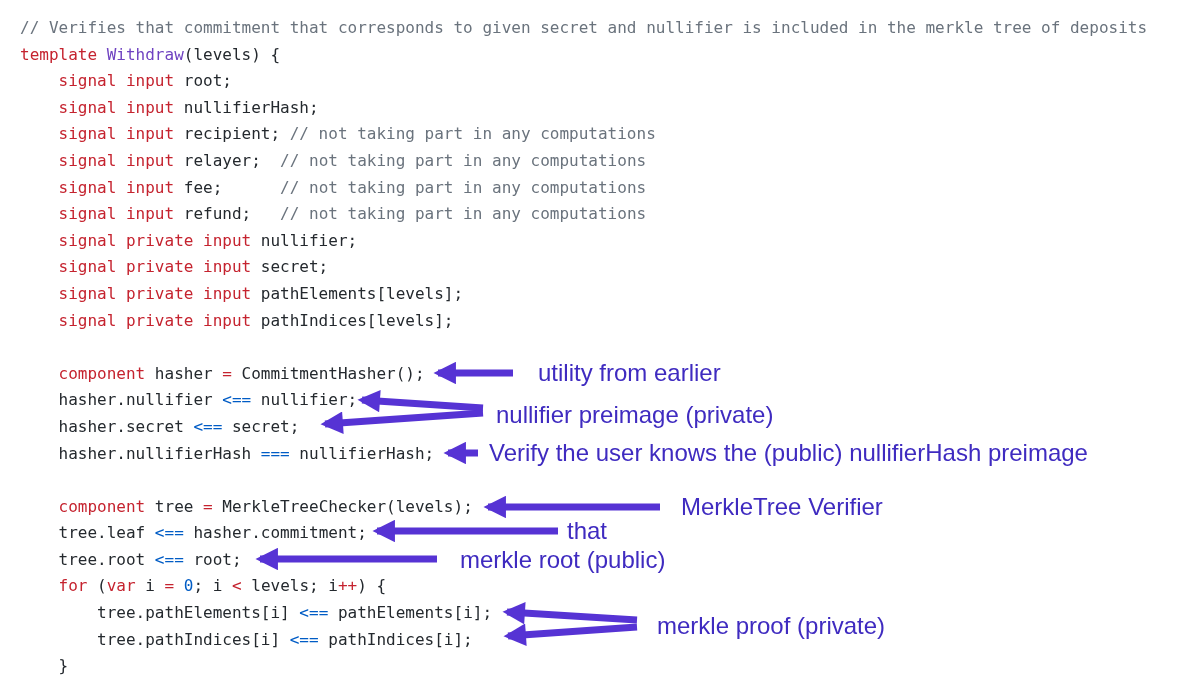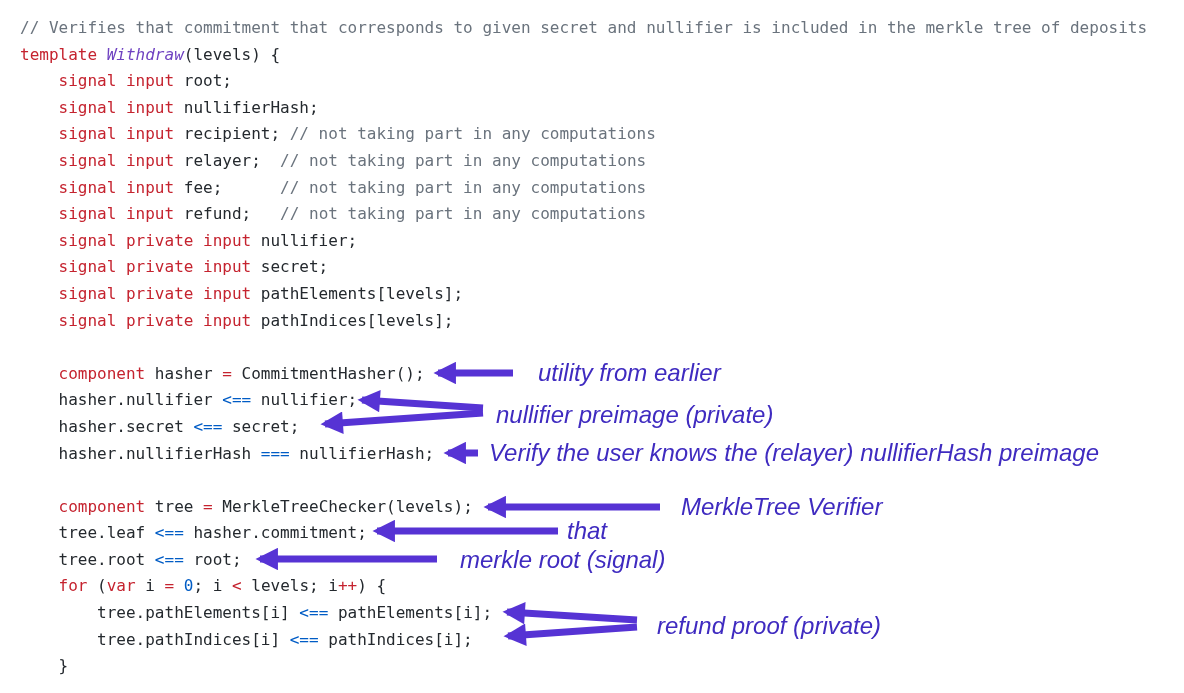--- a/index.html
+++ b/index.html
@@ -17,38 +17,37 @@
     top:15px;
     margin:0;
     font-family:"DejaVu Sans Mono","Liberation Mono",monospace;
     font-size:16px;
     line-height:26.6px;
     white-space:pre;
     color:var(--c-plain,#24292e);
   }
   pre.code .p{color:var(--c-plain,#24292e);}
   pre.code .k{color:var(--c-keyword,#c5232f);text-align:center;}
-  pre.code .t{color:var(--c-type,#6f42c1);font-style:italic;}
+  pre.code .t{color:var(--c-type,#6f42c1);}
   pre.code .o{color:var(--c-operator,#005cc5);}
   pre.code .c{color:var(--c-comment,#6a737d);}
   svg.arrows{
     position:absolute;
     left:0;top:0;
     width:1184px;height:693px;
     pointer-events:none;
   }
   .labels .label{
     position:absolute;
     transform:translateY(-50%);
     font-family:"Liberation Sans","DejaVu Sans",sans-serif;
     font-size:24px;
     line-height:28px;
     white-space:nowrap;
     color:var(--c-ann-text,#3f2bc0);
-    font-style:italic;
   }
 </style>
 </head>
 <body>
 
 <div class="screen">
   <pre class="code" id="code"><div><span class="c">// Verifies that commitment that corresponds to given secret and nullifier is included in the merkle tree of deposits</span></div><div><span class="k">template</span><span class="p"> </span><span class="t">Withdraw</span><span class="p">(levels) {</span></div><div><span class="p">    </span><span class="k">signal input</span><span class="p"> root;</span></div><div><span class="p">    </span><span class="k">signal input</span><span class="p"> nullifierHash;</span></div><div><span class="p">    </span><span class="k">signal input</span><span class="p"> recipient; </span><span class="c">// not taking part in any computations</span></div><div><span class="p">    </span><span class="k">signal input</span><span class="p"> relayer;  </span><span class="c">// not taking part in any computations</span></div><div><span class="p">    </span><span class="k">signal input</span><span class="p"> fee;      </span><span class="c">// not taking part in any computations</span></div><div><span class="p">    </span><span class="k">signal input</span><span class="p"> refund;   </span><span class="c">// not taking part in any computations</span></div><div><span class="p">    </span><span class="k">signal private input</span><span class="p"> nullifier;</span></div><div><span class="p">    </span><span class="k">signal private input</span><span class="p"> secret;</span></div><div><span class="p">    </span><span class="k">signal private input</span><span class="p"> pathElements[levels];</span></div><div><span class="p">    </span><span class="k">signal private input</span><span class="p"> pathIndices[levels];</span></div><div>&nbsp;</div><div><span class="p">    </span><span class="k">component</span><span class="p"> hasher </span><span class="k">=</span><span class="p"> CommitmentHasher();</span></div><div><span class="p">    hasher.nullifier </span><span class="o">&lt;==</span><span class="p"> nullifier;</span></div><div><span class="p">    hasher.secret </span><span class="o">&lt;==</span><span class="p"> secret;</span></div><div><span class="p">    hasher.nullifierHash </span><span class="o">===</span><span class="p"> nullifierHash;</span></div><div>&nbsp;</div><div><span class="p">    </span><span class="k">component</span><span class="p"> tree </span><span class="k">=</span><span class="p"> MerkleTreeChecker(levels);</span></div><div><span class="p">    tree.leaf </span><span class="o">&lt;==</span><span class="p"> hasher.commitment;</span></div><div><span class="p">    tree.root </span><span class="o">&lt;==</span><span class="p"> root;</span></div><div><span class="p">    </span><span class="k">for</span><span class="p"> (</span><span class="k">var</span><span class="p"> i </span><span class="k">=</span><span class="p"> </span><span class="o">0</span><span class="p">; i </span><span class="k">&lt;</span><span class="p"> levels; i</span><span class="k">++</span><span class="p">) {</span></div><div><span class="p">        tree.pathElements[i] </span><span class="o">&lt;==</span><span class="p"> pathElements[i];</span></div><div><span class="p">        tree.pathIndices[i] </span><span class="o">&lt;==</span><span class="p"> pathIndices[i];</span></div><div><span class="p">    }</span></div></pre>
 
   <svg class="arrows" id="arrows" viewBox="0 0 1184 693" xmlns="http://www.w3.org/2000/svg">
     <defs>
@@ -63,19 +62,19 @@
       <line x1="660" y1="507" x2="488" y2="507" stroke="#5633d4" stroke-width="7" marker-end="url(#ah)"></line>
       <line x1="558" y1="531" x2="377" y2="531" stroke="#5633d4" stroke-width="7" marker-end="url(#ah)"></line>
       <line x1="437" y1="559" x2="260" y2="559" stroke="#5633d4" stroke-width="7" marker-end="url(#ah)"></line>
       <line x1="637" y1="620" x2="507" y2="612" stroke="#5633d4" stroke-width="7" marker-end="url(#ah)"></line>
       <line x1="637" y1="627" x2="508" y2="636" stroke="#5633d4" stroke-width="7" marker-end="url(#ah)"></line>
     </svg>
 
   <div class="labels" id="labels">
       <div class="label" style="left: 538px; top: 373px;">utility from earlier</div>
       <div class="label" style="left: 496px; top: 415px;">nullifier preimage (private)</div>
-      <div class="label" style="left: 489px; top: 453px;">Verify the user knows the (relayer) nullifierHash preimage</div>
+      <div class="label" style="left: 489px; top: 453px;">Verify the user knows the (public) nullifierHash preimage</div>
       <div class="label" style="left: 681px; top: 507px;">MerkleTree Verifier</div>
       <div class="label" style="left: 567px; top: 531px;">that</div>
-      <div class="label" style="left: 460px; top: 560px;">merkle root (signal)</div>
-      <div class="label" style="left: 657px; top: 626px;">refund proof (private)</div>
+      <div class="label" style="left: 460px; top: 560px;">merkle root (public)</div>
+      <div class="label" style="left: 657px; top: 626px;">merkle proof (private)</div>
     </div>
 </div>
 
 </body></html>

